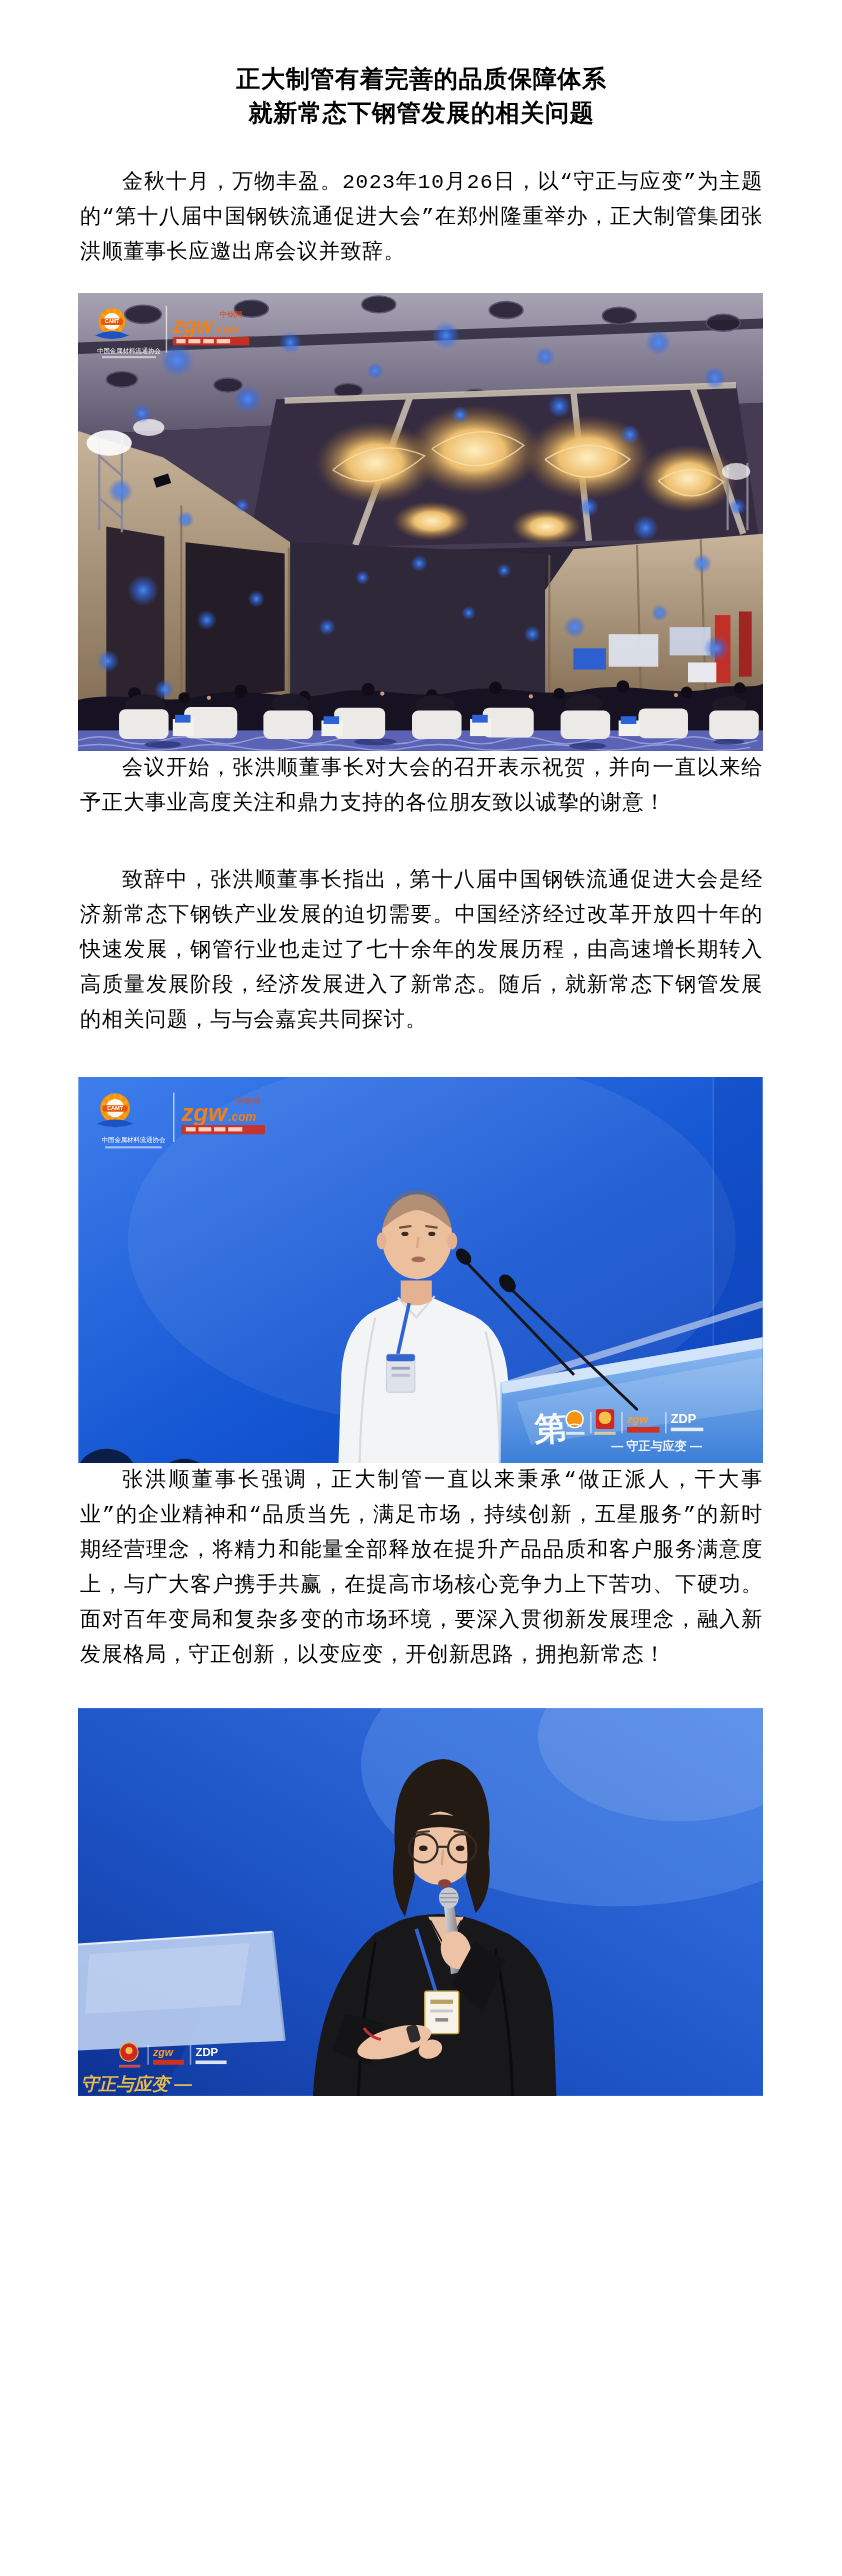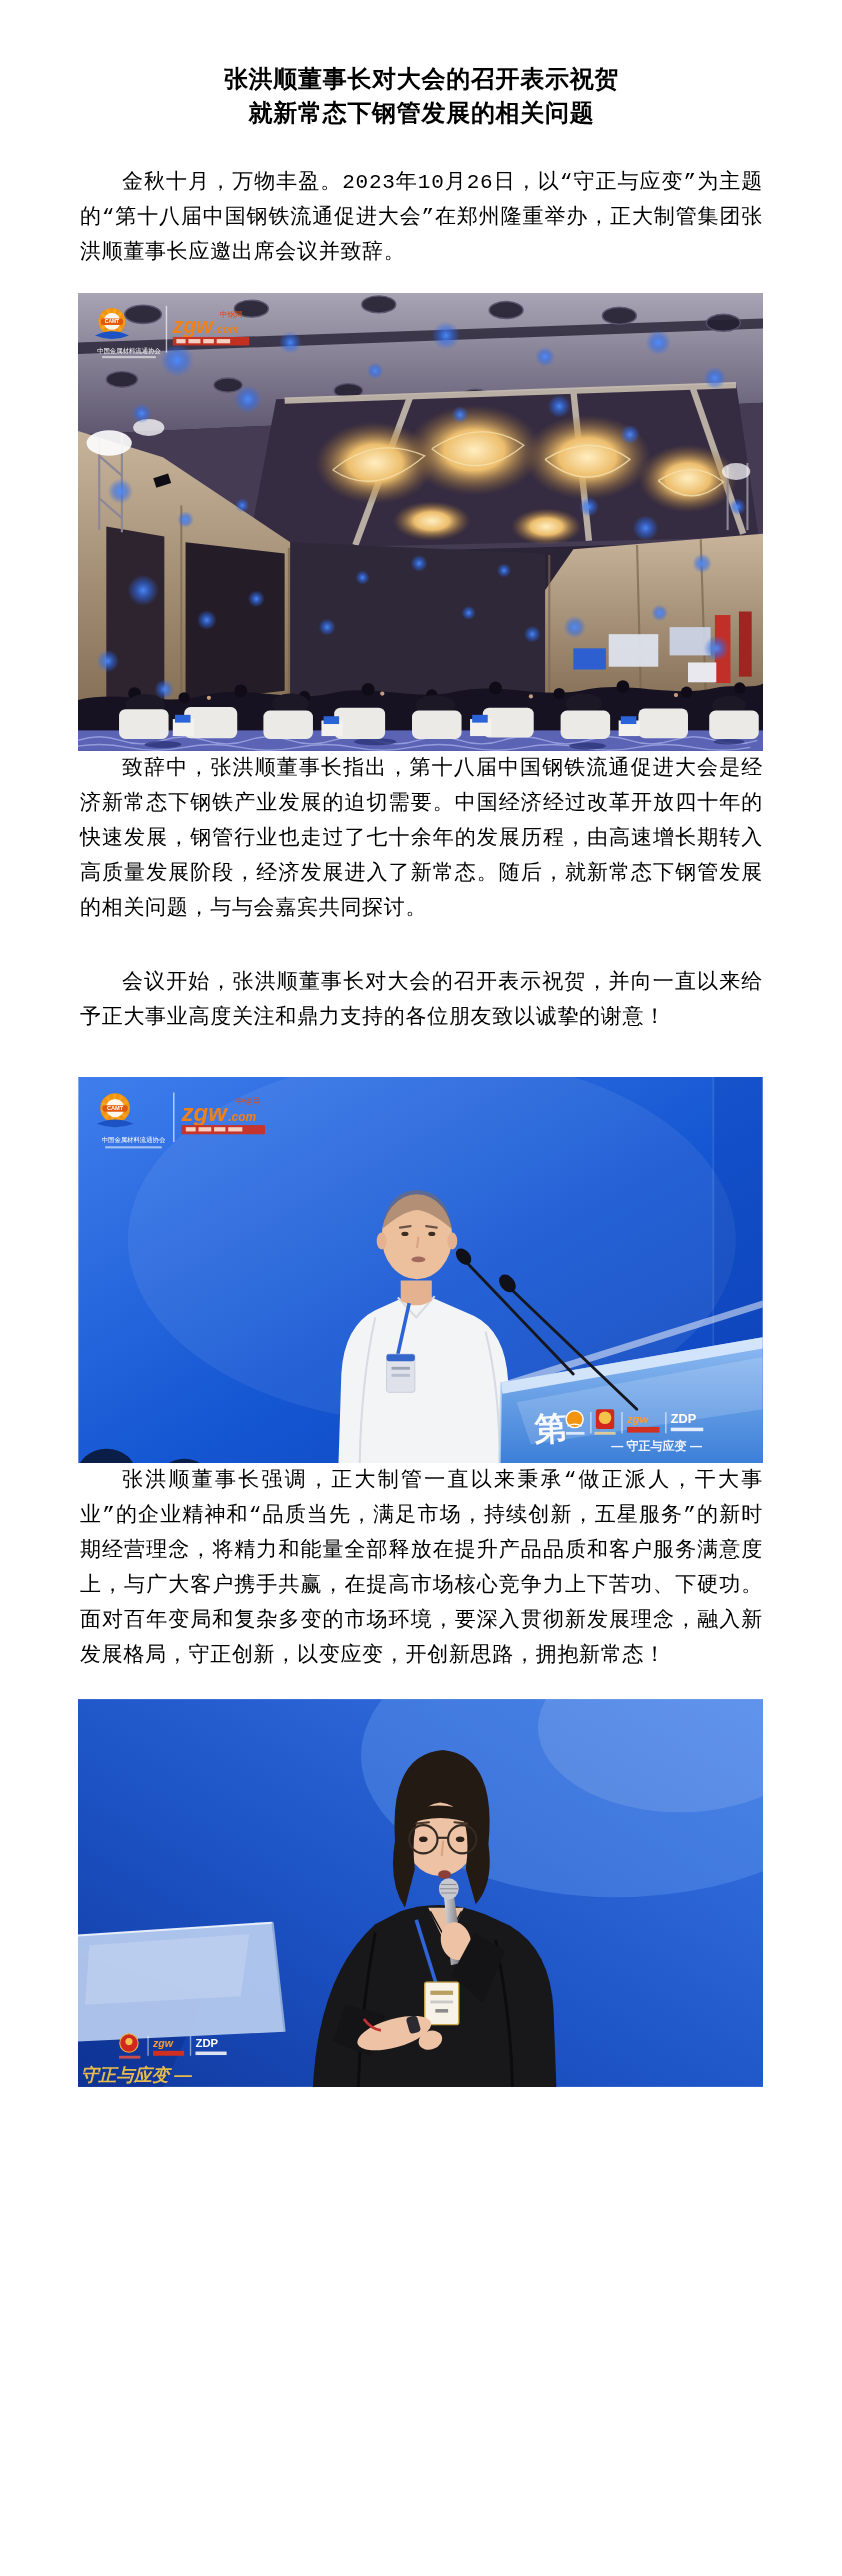--- a/index.html
+++ b/index.html
@@ -3,31 +3,31 @@
 <meta charset="utf-8">
 <style>
   html,body{margin:0;padding:0;background:#ffffff;}
   body{width:843px;font-family:"Liberation Sans","DejaVu Sans",sans-serif;color:#000;}
   .page{width:683px;padding:62px 80px 57px 80px;}
   .title{font-size:24px;font-weight:bold;line-height:34px;letter-spacing:0.7px;text-align:center;margin:0 0 35px 0;}
   .para{font-size:21px;line-height:35px;letter-spacing:0.7px;text-align:justify;text-indent:2em;margin:0;font-family:Liberation Mono, monospace;}
   figure.photo{margin:0 0 0 -2.1px;padding:0;width:685px;}
   figure.photo svg{display:block;}
   .mb32{margin-bottom:22.6px}.mb51{margin-bottom:36px}.mb53{margin-bottom:38px}
-  .mb55{margin-bottom:39px}.mb60{margin-bottom:42px}.mb63{margin-bottom:26px}
+  .mb55{margin-bottom:39px}.mb60{margin-bottom:42px}.mb63{margin-bottom:35px}
   .mb69{margin-bottom:49px}.mb72{margin-bottom:51px}
   text{font-family:"Liberation Sans","DejaVu Sans",sans-serif;}
 </style>
 </head>
 <body>
 
 <div class="page">
 
   <header class="title">
-    <div>张洪顺董事长对大会的召开表示祝贺</div>
+    <div>正大制管有着完善的品质保障体系</div>
     <div>就新常态下钢管发展的相关问题</div>
   </header>
 
   <p class="para mb32">金秋十月，万物丰盈。2023年10月26日，以“守正与应变”为主题的“第十八届中国钢铁流通促进大会”在郑州隆重举办，正大制管集团张洪顺董事长应邀出席会议并致辞。</p>
 
   <figure class="photo mb51">
     <svg viewBox="0 0 968 647" width="685" height="458">
       <defs>
         <radialGradient id="g1blue">
             <stop offset="0%" stop-color="#4b8dff" stop-opacity=".95"></stop>
@@ -244,22 +244,22 @@
               <rect x="115" y="53" width="13" height="6"></rect>
               <rect x="132" y="53" width="17" height="6"></rect>
               <rect x="153" y="53" width="15" height="6"></rect>
               <rect x="172" y="53" width="19" height="6"></rect>
             </g>
         </g>
       </g>
     </svg>
   </figure>
 
+  <p class="para mb60">会议开始，张洪顺董事长对大会的召开表示祝贺，并向一直以来给予正大事业高度关注和鼎力支持的各位朋友致以诚挚的谢意！</p>
   <p class="para mb55">致辞中，张洪顺董事长指出，第十八届中国钢铁流通促进大会是经济新常态下钢铁产业发展的迫切需要。中国经济经过改革开放四十年的快速发展，钢管行业也走过了七十余年的发展历程，由高速增长期转入高质量发展阶段，经济发展进入了新常态。随后，就新常态下钢管发展的相关问题，与与会嘉宾共同探讨。</p>
-  <p class="para mb60">会议开始，张洪顺董事长对大会的召开表示祝贺，并向一直以来给予正大事业高度关注和鼎力支持的各位朋友致以诚挚的谢意！</p>
 
   <figure class="photo mb72">
     <svg viewBox="0 0 968 546" width="685" height="386">
       <defs>
         <linearGradient id="g2bg" x1="0" y1="0" x2="1" y2="1">
             <stop offset="0%" stop-color="#3f7eec"></stop>
             <stop offset="55%" stop-color="#1556d2"></stop>
             <stop offset="100%" stop-color="#0d43bb"></stop>
           </linearGradient>
         <linearGradient id="g2pod" x1="0" y1="0" x2="0" y2="1">

